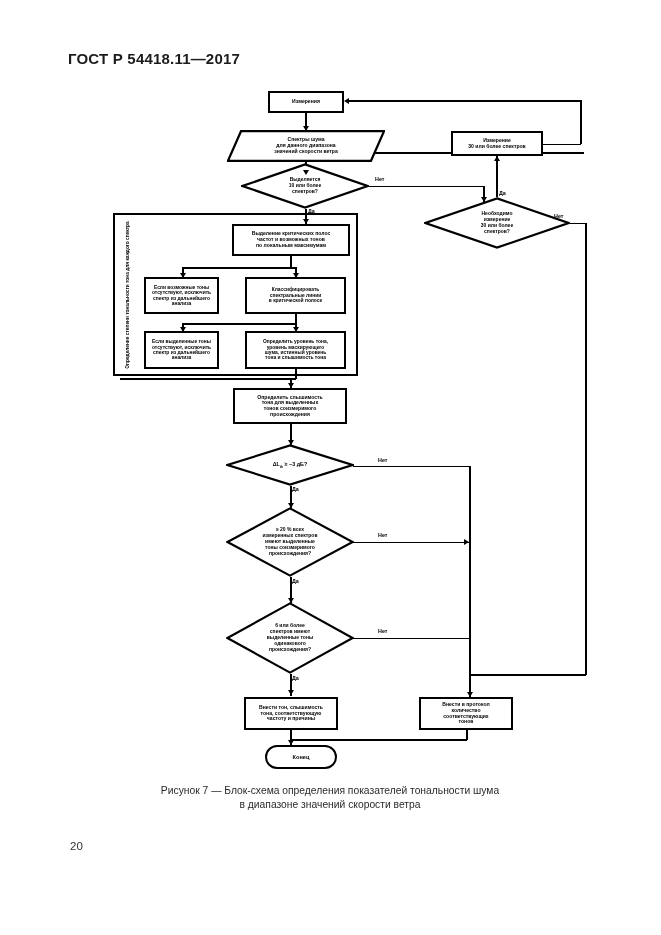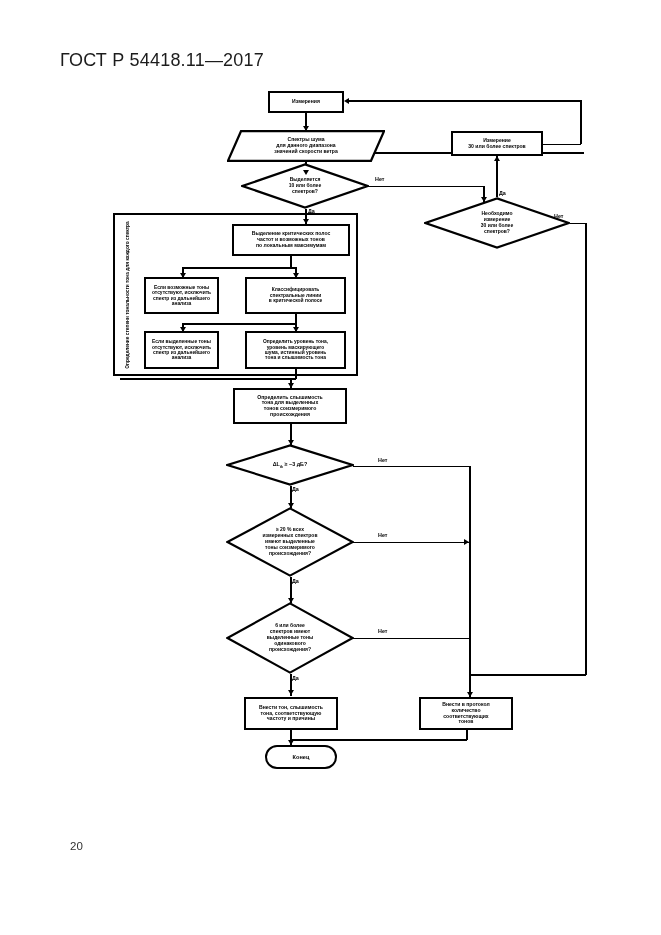--- a/index.html
+++ b/index.html
@@ -17,24 +17,24 @@
   }
   .page {
     position: absolute;
     left: 0; top: 0;
     width: 661px;
     height: 935px;
     background: #fff;
   }
   .doc-header {
     position: absolute;
-    left: 60px;
+    left: 68px;
     top: 50px;
-    font-size: 18px;
-    font-weight: normal;
+    font-size: 15px;
+    font-weight: bold;
     letter-spacing: 0.2px;
     color: #1c1c1c;
     white-space: nowrap;
   }
   .page-number {
     position: absolute;
     left: 70px;
     top: 840px;
     font-size: 11.5px;
     color: #333;
@@ -406,16 +406,20 @@
     <div class="ln lnh" style="left:290px; top:739px; width:177px;"></div>
     <div class="arrow down" style="left:287.8px; top:740px;"></div>
     <div class="ln lnv" style="left:290px; top:739px; height:8px;"></div>
 
     <div class="node term" style="left:265px; top:745px; width:72px; height:24px;">
       <span>Конец</span>
     </div>
 
   </div>
 
+  <div class="caption">
+    <span>Рисунок 7 — Блок-схема определения показателей тональности шума</span>
+    <span class="l2">в диапазоне значений скорости ветра</span>
+  </div>
 
   <div class="page-number">20</div>
 
 </div>
 
 </body></html>

